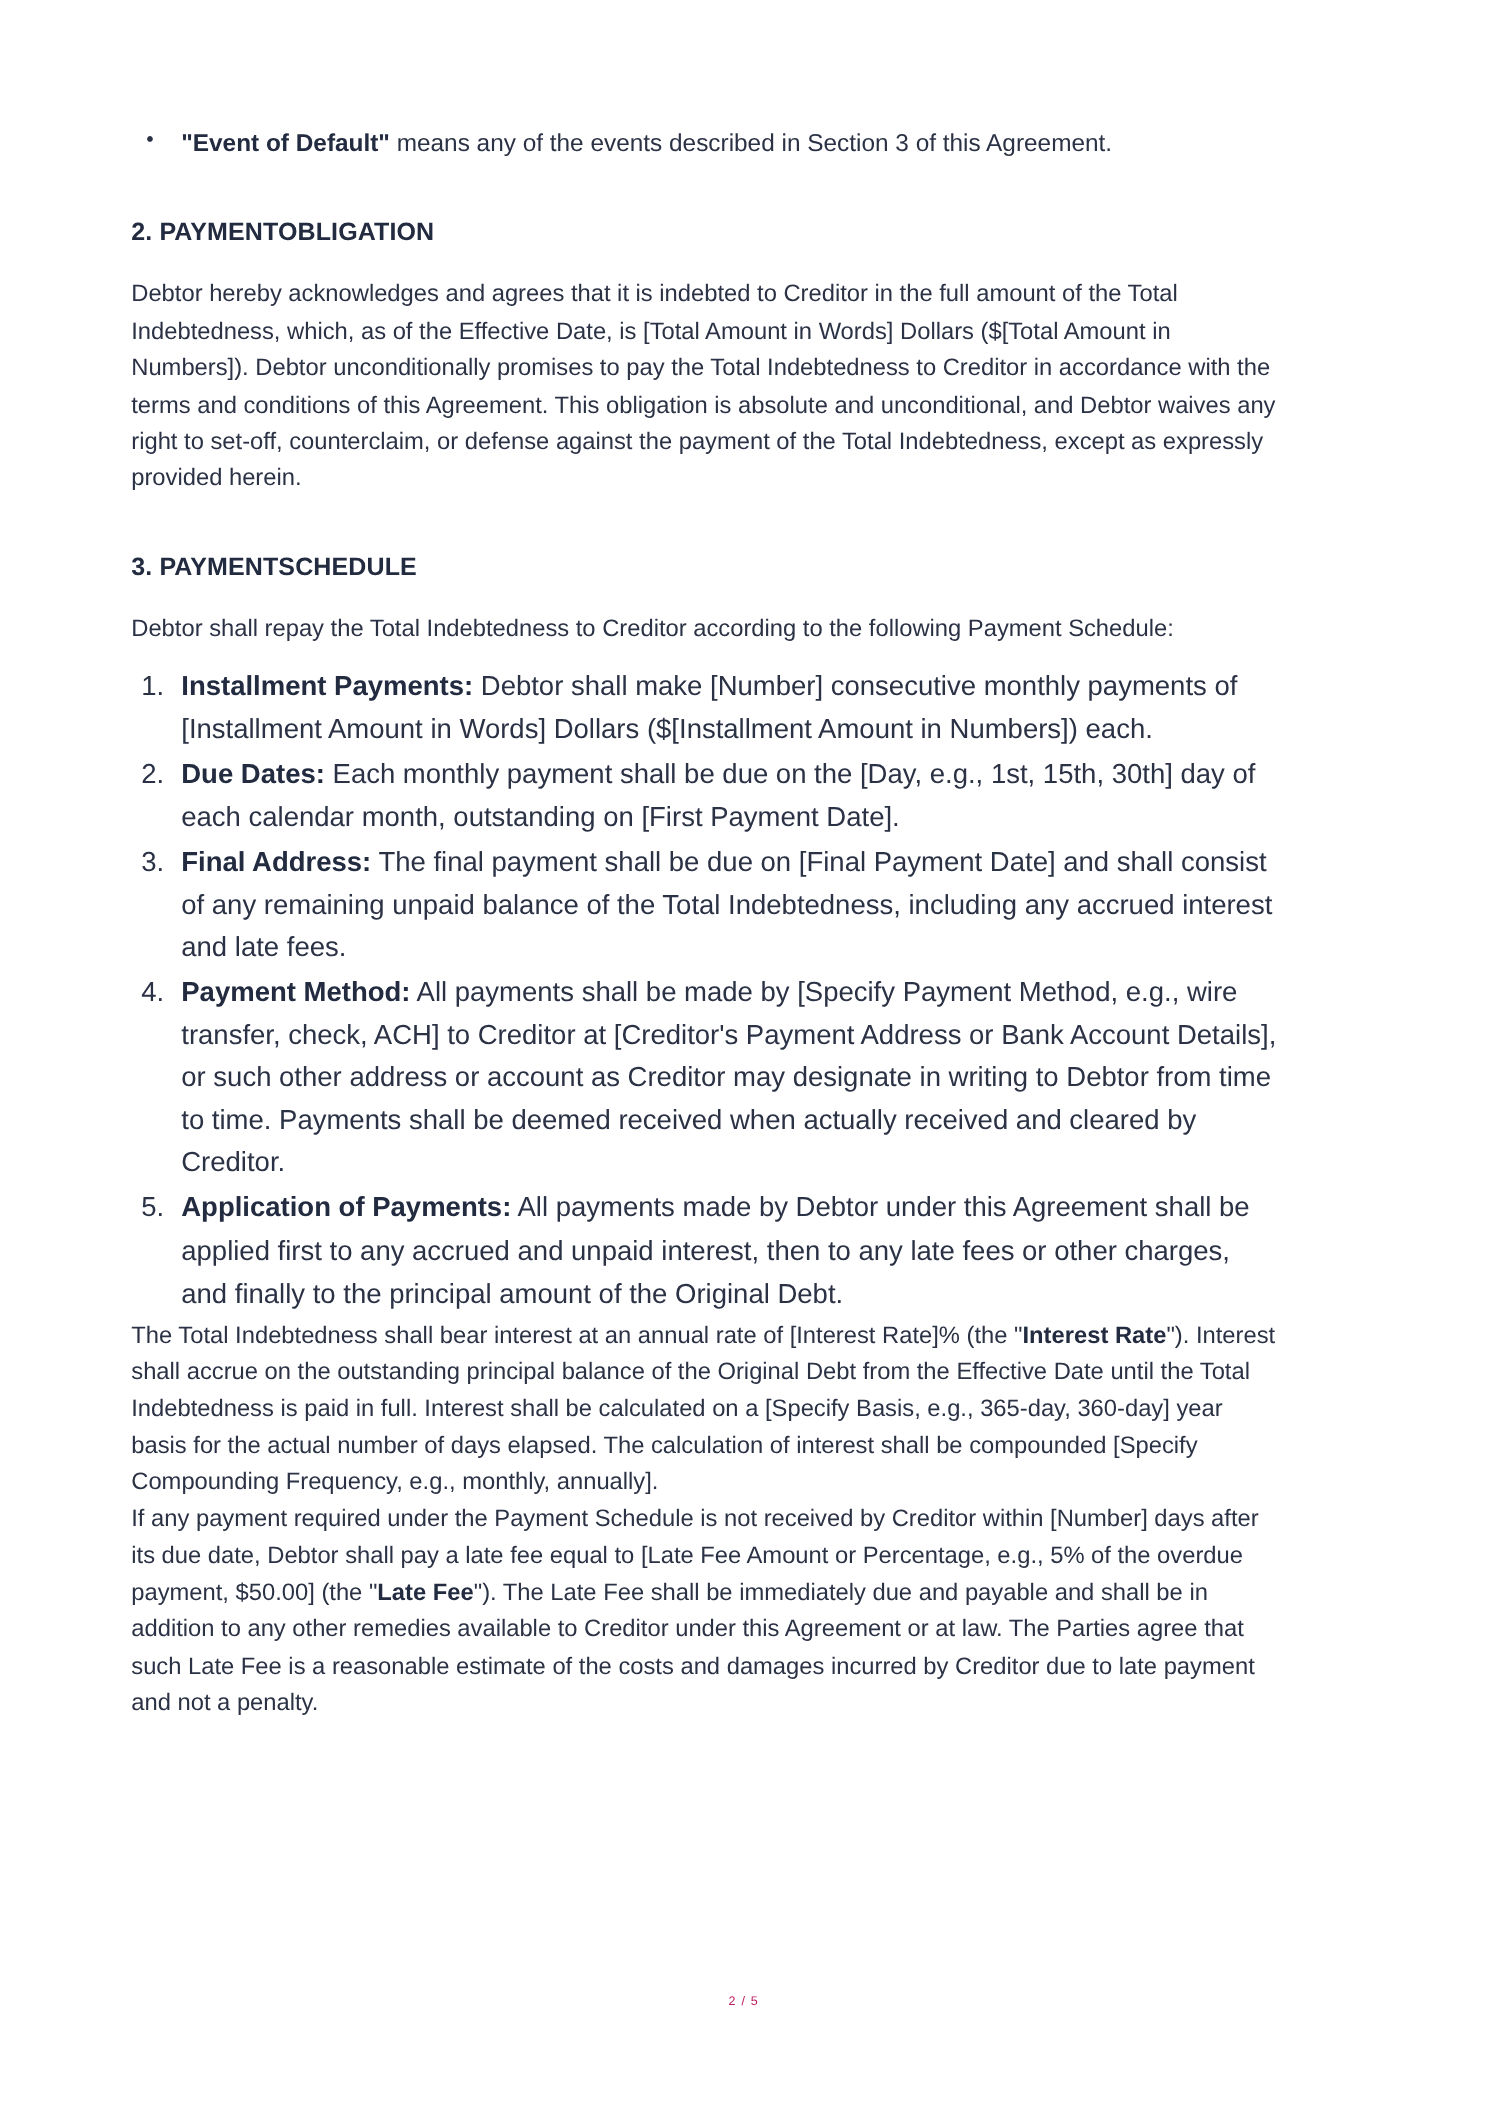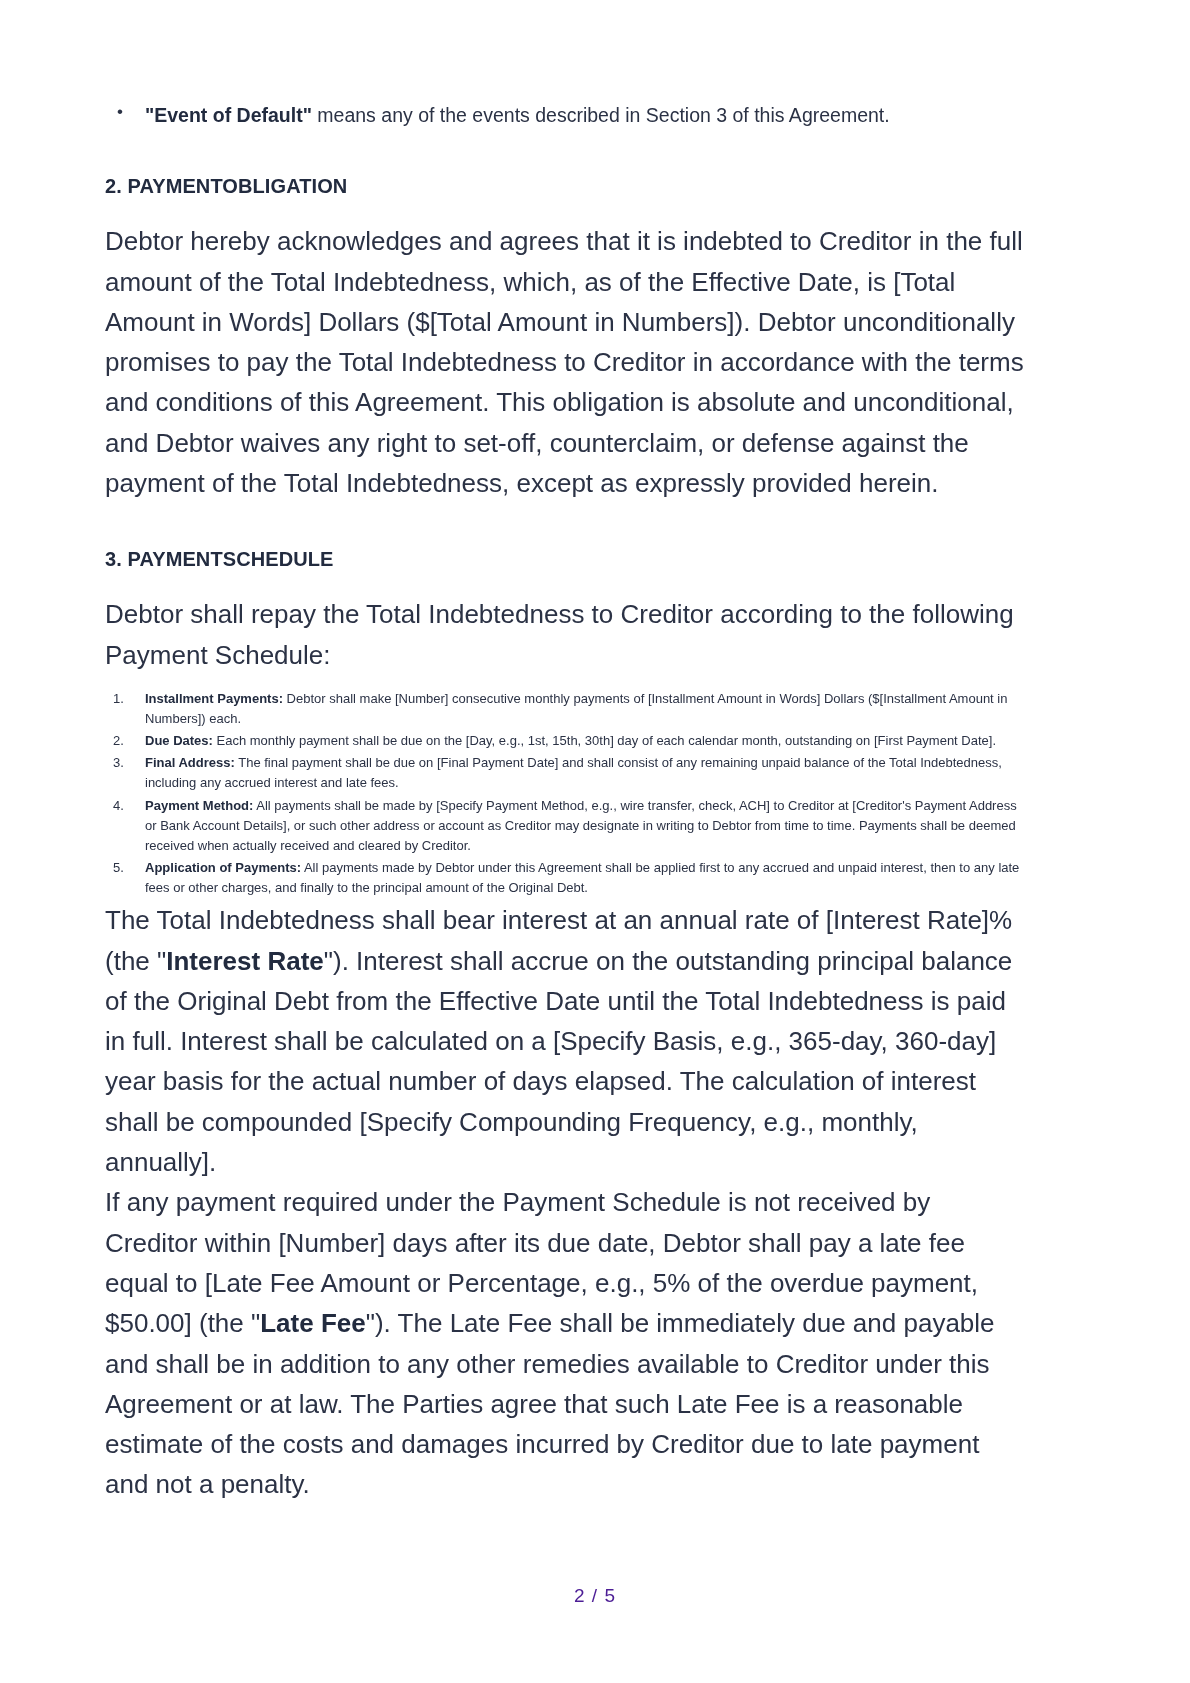--- a/index.html
+++ b/index.html
@@ -53,39 +53,39 @@
     font-size: 20px;
     font-weight: bold;
     letter-spacing: 0.1px;
     color: #222b3f;
     margin: 44px 0 22px 0;
     line-height: 1.25;
   }
 
   
   p.para {
-    font-size: 26px;
+    font-size: 19px;
     line-height: 1.55;
     color: #2b3245;
     margin: 0 0 0 0;
     text-align: left;
   }
 
   
   ol.numbered {
     list-style: none;
     counter-reset: li;
     margin: 14px 0 0 0;
     padding: 0;
   }
   ol.numbered > li {
     counter-increment: li;
     position: relative;
     padding-left: 40px;
-    font-size: 13px;
+    font-size: 22px;
     line-height: 1.55;
     color: #2b3245;
     margin: 0 0 2px 0;
   }
   ol.numbered > li::before {
     content: counter(li) ".";
     position: absolute;
     left: 8px;
     top: 0;
     width: 26px;
@@ -98,22 +98,22 @@
     color: #222b3f;
   }
 
   
   .page-footer {
     position: absolute;
     left: 0;
     right: 0;
     bottom: 76px;
     text-align: center;
-    font-size: 19px;
-    color: #4c1d95;
+    font-size: 10px;
+    color: #be185d;
     letter-spacing: 1px;
   }
 </style>
 </head>
 <body>
 
 <div class="page">
   <div class="content">
 
     <ul class="bullets">

